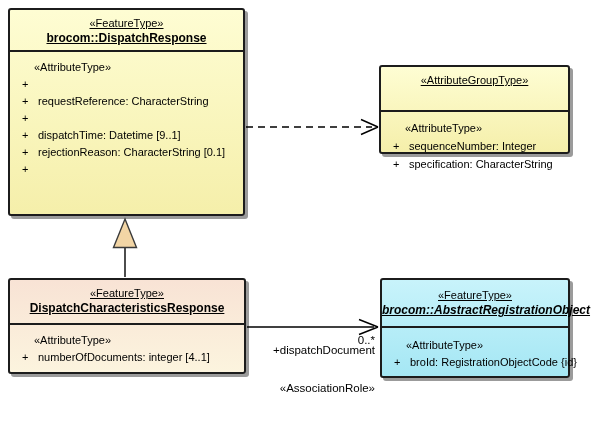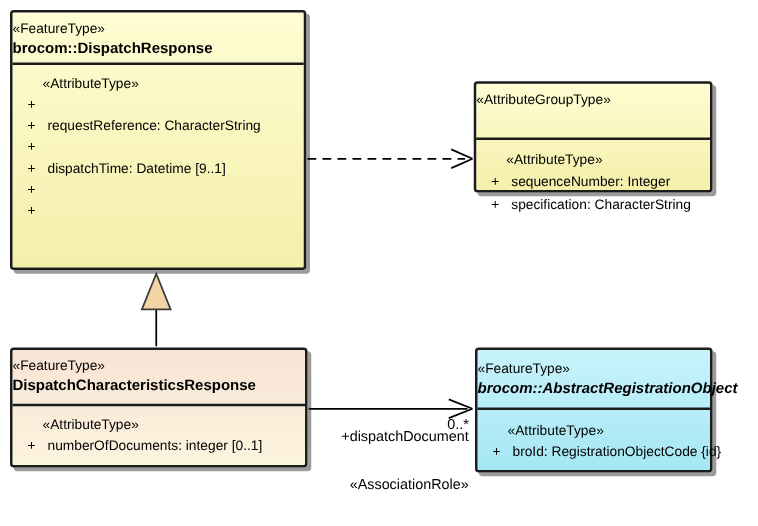--- a/index.html
+++ b/index.html
@@ -18,22 +18,22 @@
     box-shadow:3px 3px 0 var(--shadow);box-sizing:border-box;
   }
   .fill-yellow{background:linear-gradient(180deg,var(--yellow-top),var(--yellow-bottom));}
   .fill-peach{background:linear-gradient(180deg,var(--peach-top),var(--peach-bottom));}
   .fill-cyan{background:linear-gradient(180deg,var(--cyan-top),var(--cyan-bottom));}
   .box-a{left:8px;top:8px;width:237px;height:208px;}
   .box-b{left:379px;top:65px;width:191px;height:89px;}
   .box-c{left:8px;top:278px;width:238px;height:96px;}
   .box-d{left:380px;top:278px;width:190px;height:100px;}
   .title{
-    border-bottom:2px solid var(--border);text-align:left;
-    padding-top:6px;box-sizing:border-box;
+    border-bottom:2px solid var(--border);text-align:center;
+    padding-top:6px;box-sizing:border-box;text-decoration:underline;
   }
   .box-a .title{height:42px;}
   .box-b .title{height:45px;}
   .box-c .title{height:45px;}
   .box-d .title{height:48px;padding-top:8px;}
   .stereo{font-size:11px;line-height:14px;}
   .cname{font-size:12px;line-height:17px;font-weight:bold;}
   .cname.abstract{font-style:italic;}
   .attrs{padding:7px 20px 4px 4px;}
   .group-stereo{font-size:11px;line-height:17px;padding-left:20px;}
@@ -71,20 +71,21 @@
     </div>
     <div class="attr-row">
       <span class="vis">+</span>
     </div>
     <div class="attr-row">
       <span class="vis">+</span>
       <span class="txt">dispatchTime: Datetime [9..1]</span>
     </div>
     <div class="attr-row">
       <span class="vis">+</span>
+      <span class="txt">rejectionReason: CharacterString [0.1]</span>
     </div>
     <div class="attr-row">
       <span class="vis">+</span>
     </div>
   </div>
 </div>
 
 <div class="uml-class fill-yellow box-b">
   <div class="title">
     <div class="stereo">«AttributeGroupType»</div>
@@ -104,21 +105,21 @@
 
 <div class="uml-class fill-peach box-c">
   <div class="title">
     <div class="stereo">«FeatureType»</div>
     <div class="cname">DispatchCharacteristicsResponse</div>
   </div>
   <div class="attrs">
     <div class="group-stereo">«AttributeType»</div>
     <div class="attr-row">
       <span class="vis">+</span>
-      <span class="txt">numberOfDocuments: integer [0..1]</span>
+      <span class="txt">numberOfDocuments: integer [4..1]</span>
     </div>
   </div>
 </div>
 
 <div class="uml-class fill-cyan box-d">
   <div class="title">
     <div class="stereo">«FeatureType»</div>
     <div class="cname abstract">brocom::AbstractRegistrationObject</div>
   </div>
   <div class="attrs">

